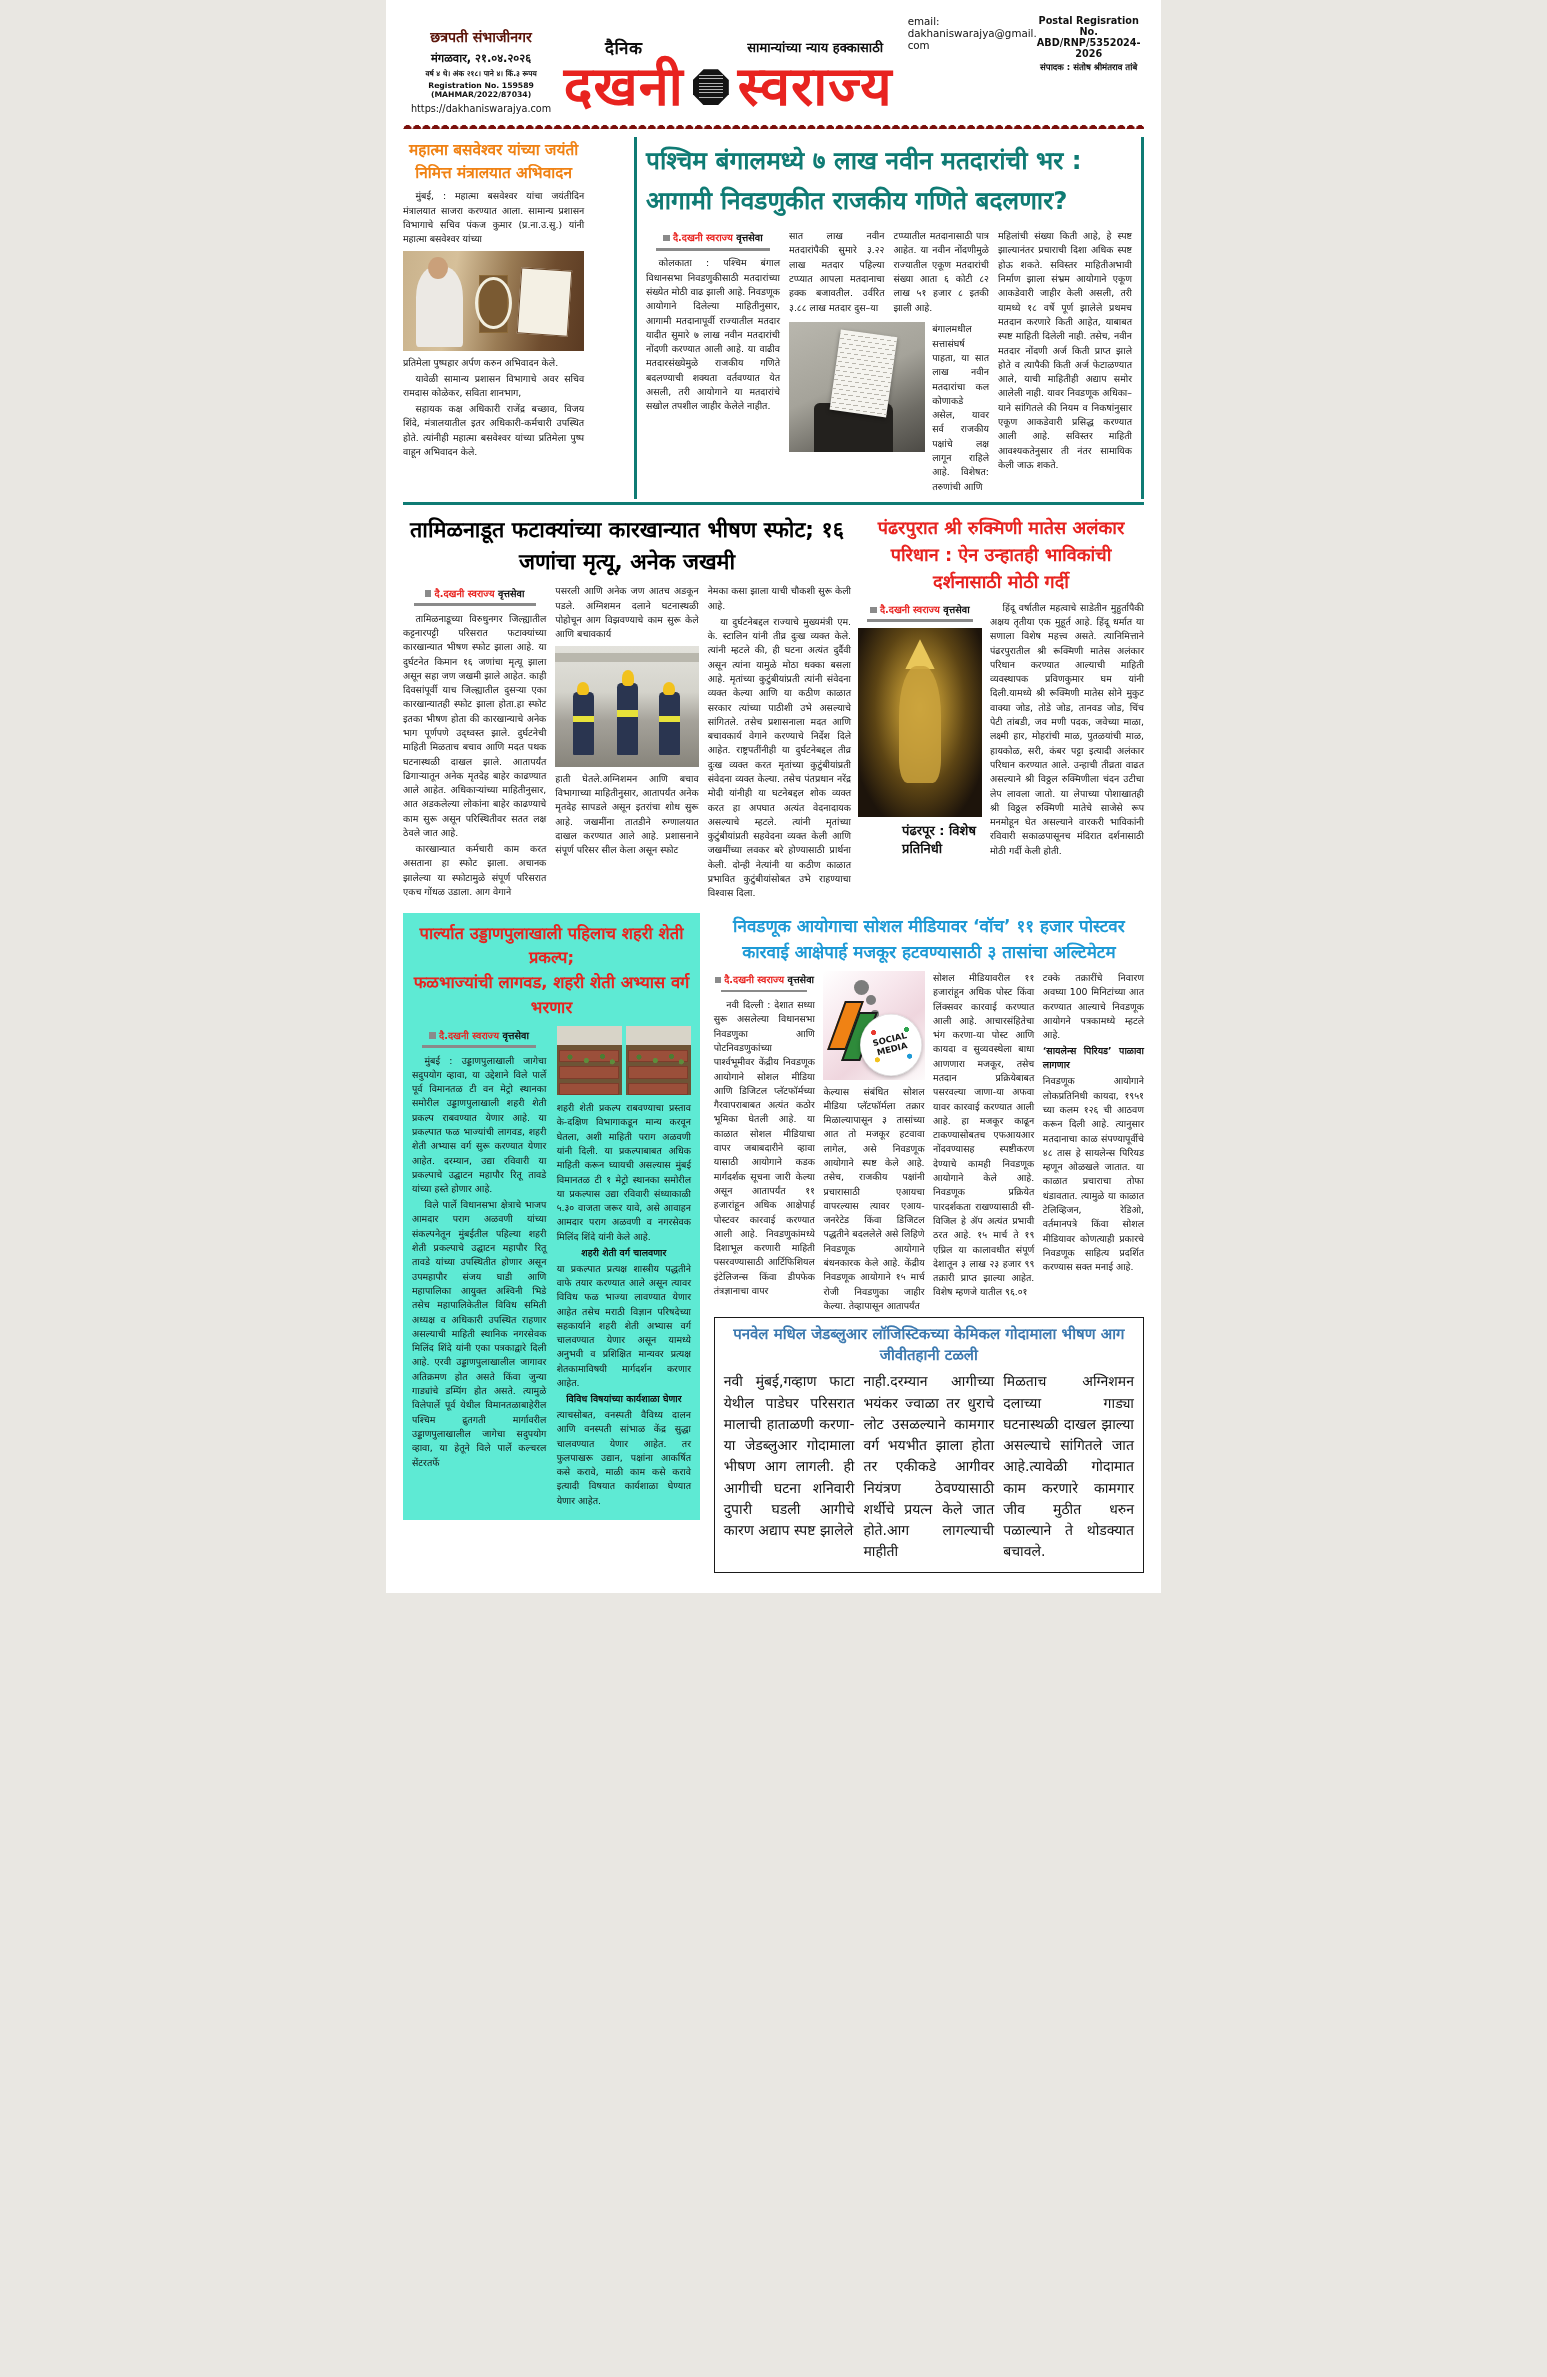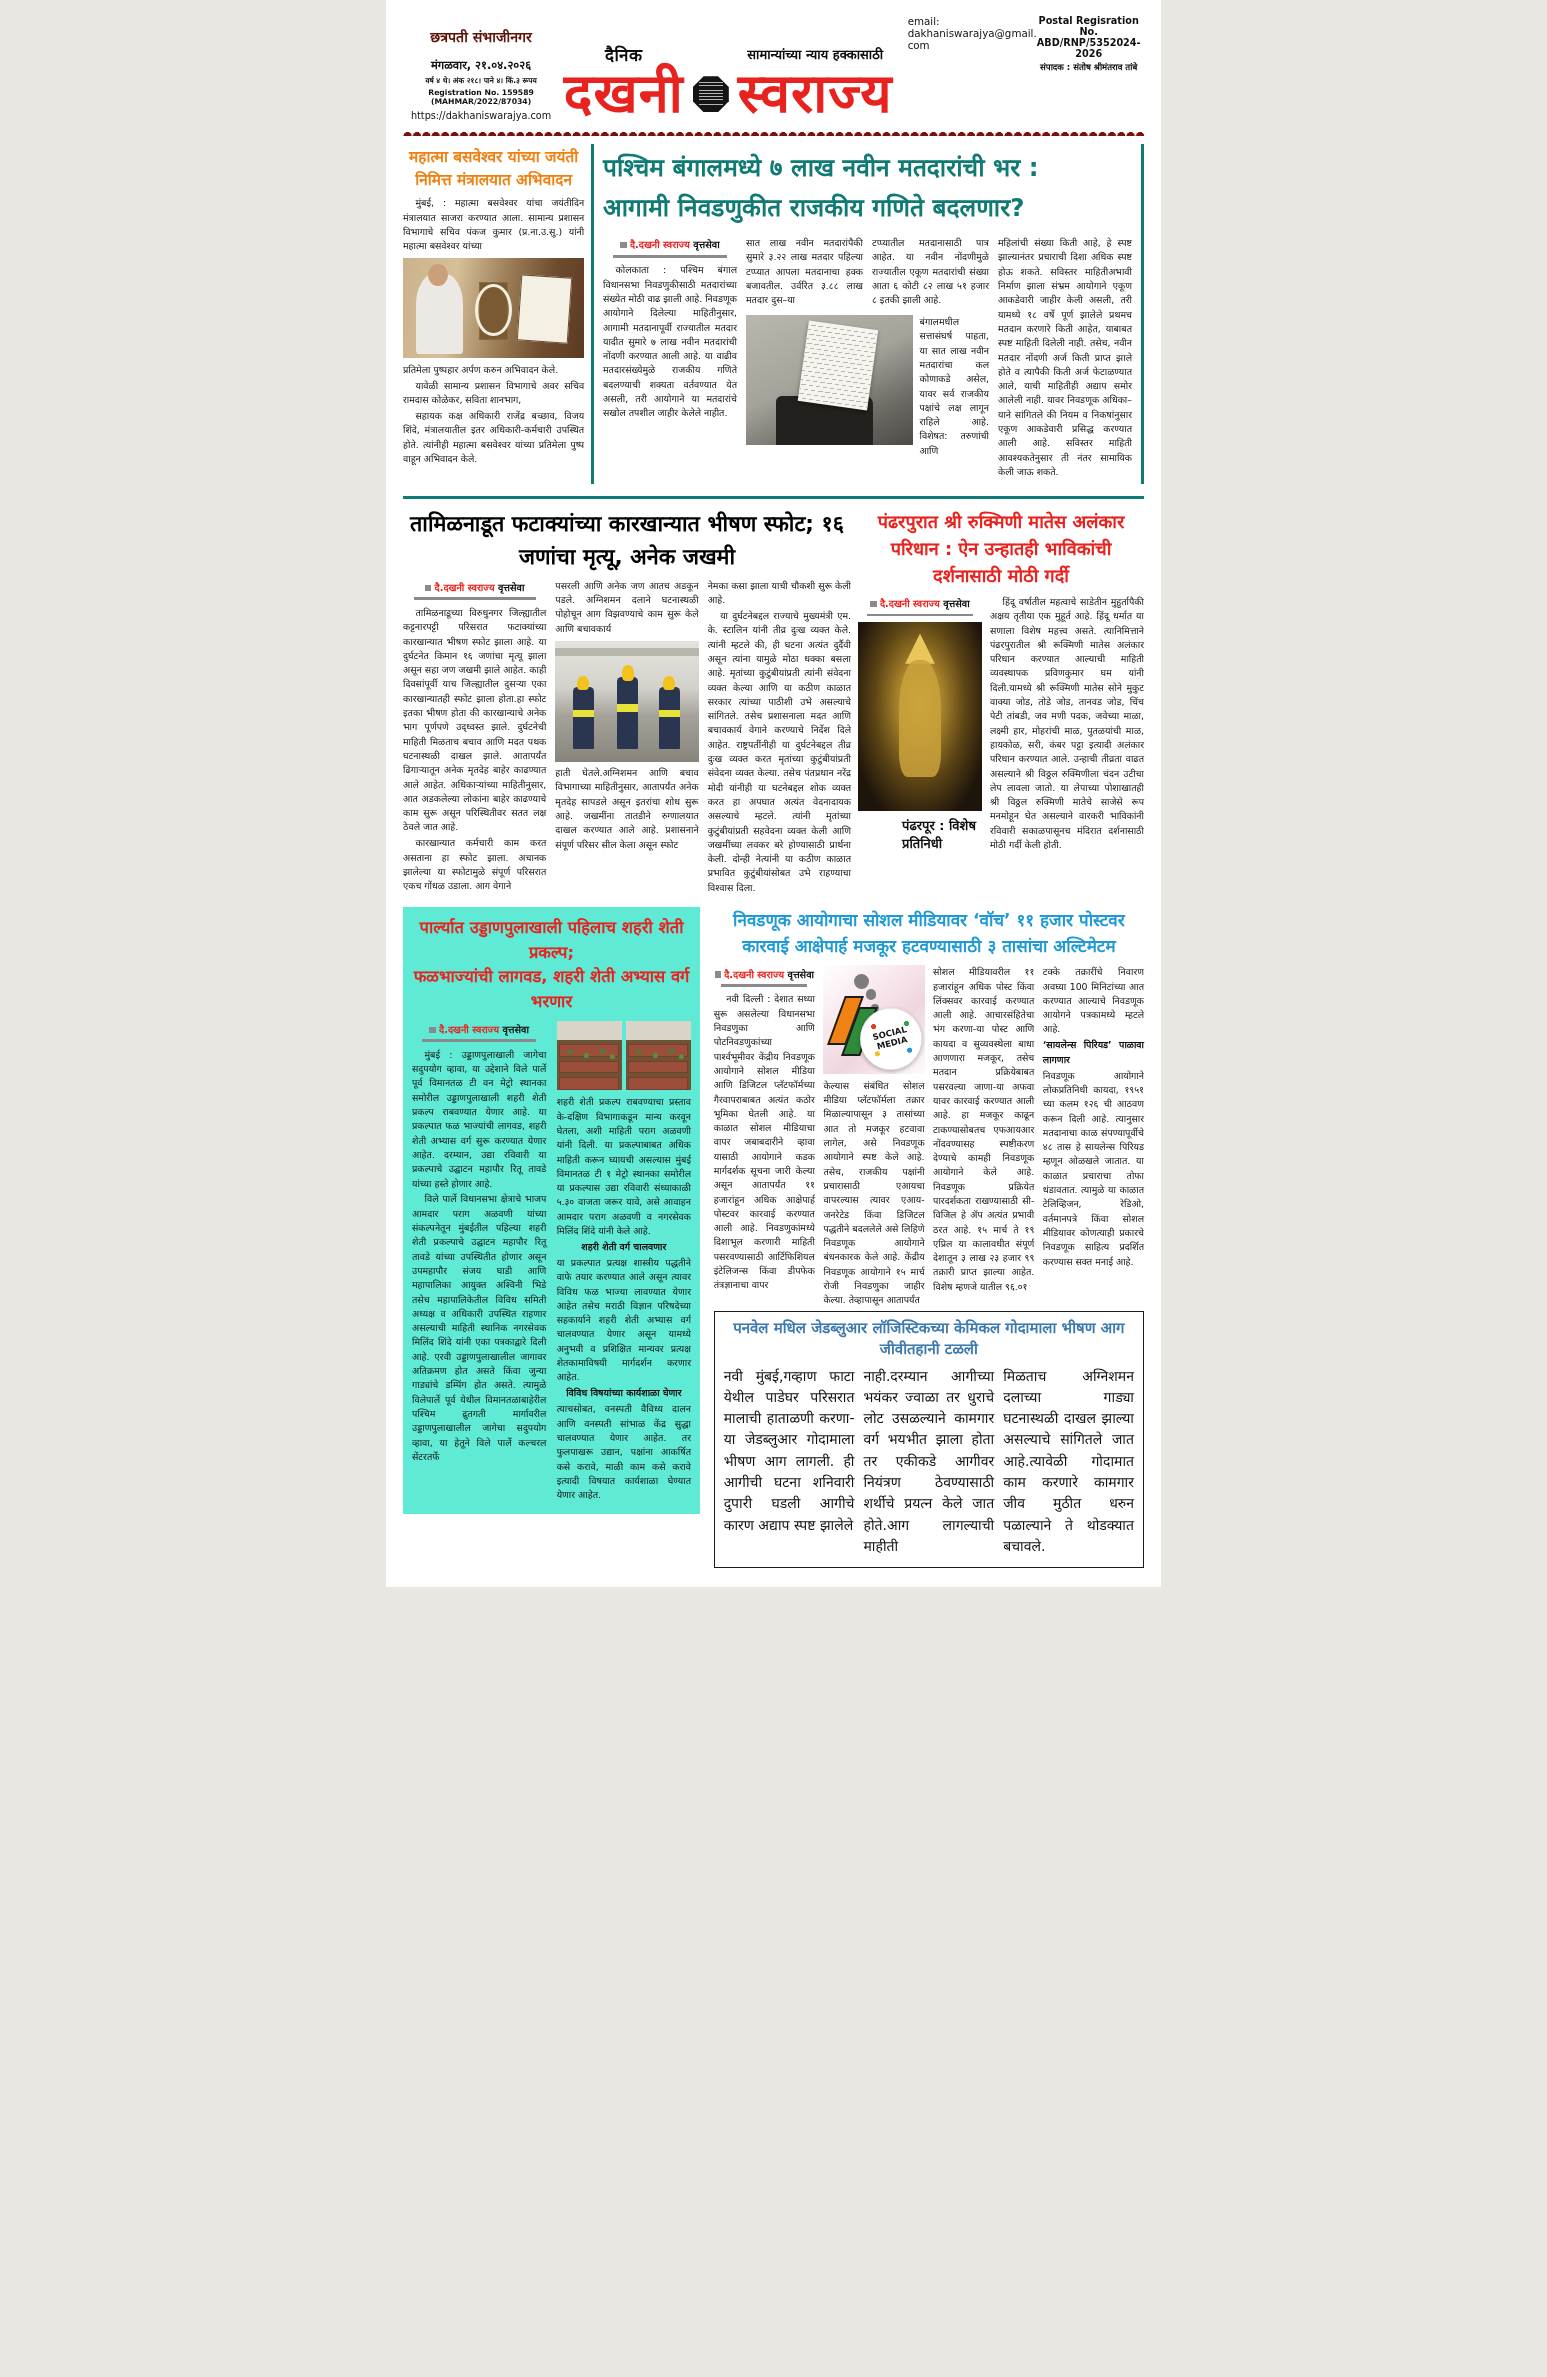--- a/index.html
+++ b/index.html
@@ -5,21 +5,21 @@
   html,body { margin:0; padding:0; background:#e9e7e2; }
   * { box-sizing:border-box; }
   .page {
     width:775px; margin:0 auto; background:#ffffff;
     padding:9px 17px 19.4px; font-family:"DejaVu Sans", sans-serif; color:#111;
   }
   
   .masthead { display:flex; gap:4.6px; }
   .mh-left { width:171px; text-align:center; padding-top:19.4px; }
   .mh-city { color:#5c150a; font-size:14.2px; font-weight:800; line-height:1.3; }
-  .mh-date { font-size:11.4px; font-weight:800; margin-top:10px; }
+  .mh-date { font-size:11.4px; font-weight:800; margin-top:3px; }
   .mh-issue { font-size:7.4px; font-weight:700; margin-top:3.4px; }
   .mh-reg { font-size:7.7px; font-weight:700; margin-top:2.3px; }
   .mh-web { font-size:9.7px; margin-top:4.6px; }
   .mh-main { flex:1; display:flex; flex-direction:row; }
   .brand-row { display:flex; justify-content:center; align-items:flex-end; gap:9px; }
   .brand-block { text-align:center; }
   .dainik { font-size:17px; font-weight:800; letter-spacing:0.6px; color:#0d0d0d; }
   .big-brand { font-size:54px; font-weight:800; color:#e8231f; line-height:1.02; letter-spacing:1.1px; }
   .emblem { width:36px; height:36px; background:#141414; margin-bottom:9px; position:relative; flex:0 0 auto;
     clip-path:polygon(30% 0,70% 0,100% 30%,100% 70%,70% 100%,30% 100%,0 70%,0 30%); }
@@ -48,21 +48,21 @@
   .byline-bar { height:2.8px; background:#8a8a8a; margin:3.4px auto 5.7px; width:85%; }
   
   .h-orange { color:#f08214; font-size:15.4px; font-weight:800; text-align:center; line-height:1.5; margin:0 0 4.6px; }
   .h-teal { color:#0f7b74; font-size:24.5px; font-weight:800; line-height:1.62; margin:1.1px 0 9px; }
   .h-black { color:#000; font-size:21.6px; font-weight:800; text-align:center; line-height:1.5; margin:0 0 5.7px; }
   .h-red { color:#e8231f; font-size:18px; font-weight:800; text-align:center; line-height:1.5; margin:0 0 5.7px; }
   .h-red-sm { color:#e8231f; font-size:16.5px; font-weight:800; text-align:center; line-height:1.5; margin:1.1px 0 5.7px; }
   .h-blue { color:#1e9ad6; font-size:17px; font-weight:800; text-align:center; line-height:1.55; margin:0 0 5.7px; }
   .h-steel { color:#3d7ab0; font-size:15px; font-weight:800; text-align:center; line-height:1.4; margin:1.1px 0 5.7px; }
   
-  .row1 { display:grid; grid-template-columns:188px 1fr; border-bottom:3.4px solid #0f7b74; padding-bottom:12px; }
+  .row1 { display:grid; grid-template-columns:188px 1fr; border-bottom:3.4px solid #0f7b74; padding-bottom:3px;gap:43px; }
   .art-basveshwar { padding:1.1px 6.8px 0 0; }
   .main-article { border-left:3.4px solid #0f7b74; border-right:3.4px solid #0f7b74; padding:2.3px 9px 3.4px; }
   .bengal-body { display:grid; grid-template-columns:134px 1fr 134px; gap:9px; }
   .bengal-mid-top { display:grid; grid-template-columns:1fr 1fr; gap:9px; margin-bottom:5.7px; }
   .bengal-mid-bot { display:flex; gap:6.8px; }
   .side-txt { flex:1; }
   
   .row2 { display:grid; grid-template-columns:1fr 286px; gap:7px; padding:9px 0 3.4px; }
   .tn-body { display:grid; grid-template-columns:1fr 1fr 1fr; gap:9px; }
   .pd-body { display:grid; grid-template-columns:124px 1fr; gap:8px; }

